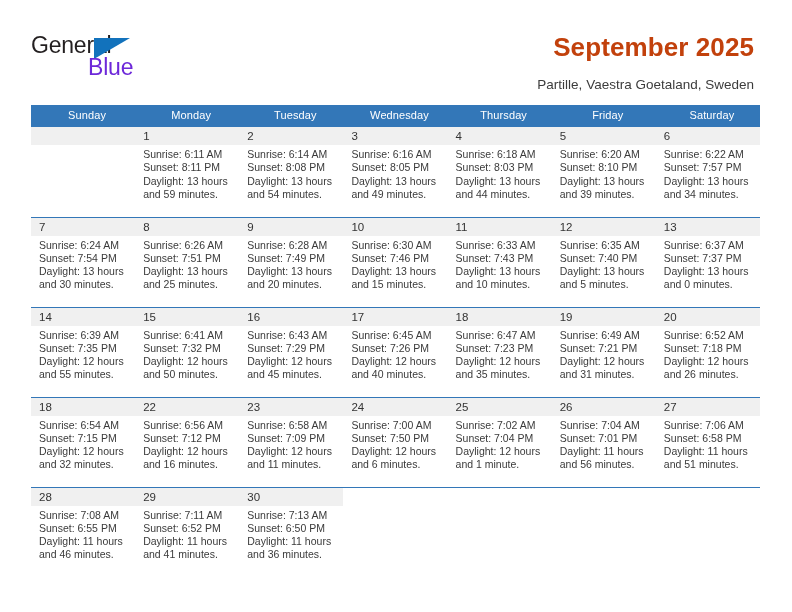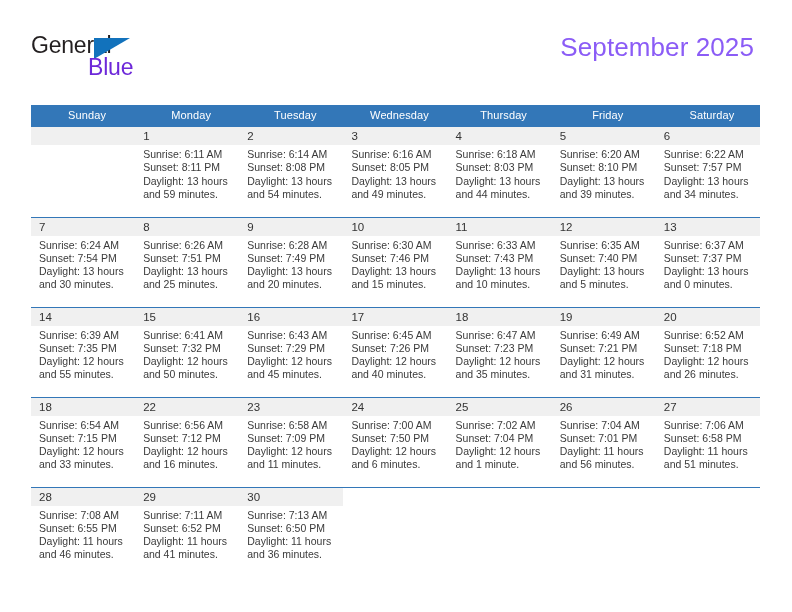--- a/index.html
+++ b/index.html
@@ -62,24 +62,24 @@
     top: 6px;
     width: 36px;
     height: 21px;
   }
 
   .title {
     position: absolute;
     right: 38px;
     top: 32px;
     font-size: 26px;
-    color: #8b5cf6;
+    color: #c2410c;
     text-align: right;
     white-space: nowrap;
-    font-weight: normal;
+    font-weight: bold;
     letter-spacing: 0.1px;
   }
   .subtitle {
     position: absolute;
     right: 38px;
     top: 77px;
     font-size: 13.5px;
     color: #3c3c3c;
     text-align: right;
     white-space: nowrap;
@@ -161,20 +161,21 @@
 
     <div class="logo">
       <span class="logo-general">General</span>
       <svg class="logo-triangle" viewBox="0 0 36 21">
         <polygon points="0,0 36,21 0,21" transform="translate(0,0) scale(1,-1) translate(0,-21)" fill="#1272bc"></polygon>
       </svg>
       <span class="logo-blue">Blue</span>
     </div>
 
     <div class="title">September 2025</div>
+    <div class="subtitle">Partille, Vaestra Goetaland, Sweden</div>
   </div>
 
   <div class="calendar">
     <table class="cal">
       <colgroup>
         <col>
           <col>
           <col>
           <col>
           <col>
@@ -382,21 +383,21 @@
               </span>
             </td>
           </tr>
           <tr class="week">
             <td class="day">
               <span class="daynum">18</span>
               <span class="info">
                 <div>Sunrise: 6:54 AM</div>
                 <div>Sunset: 7:15 PM</div>
                 <div>Daylight: 12 hours</div>
-                <div>and 33 minutes.</div>
+                <div>and 32 minutes.</div>
               </span>
             </td>
             <td class="day">
               <span class="daynum">22</span>
               <span class="info">
                 <div>Sunrise: 6:56 AM</div>
                 <div>Sunset: 7:12 PM</div>
                 <div>Daylight: 12 hours</div>
                 <div>and 16 minutes.</div>
               </span>

